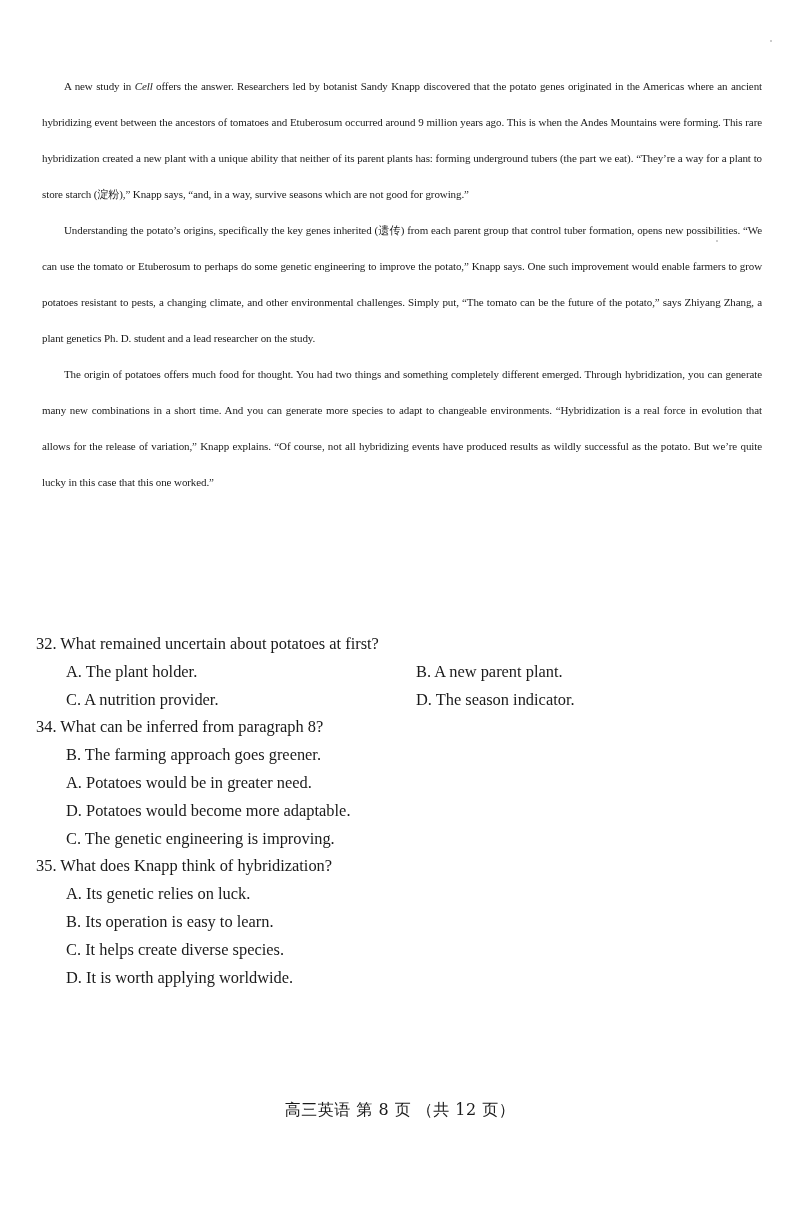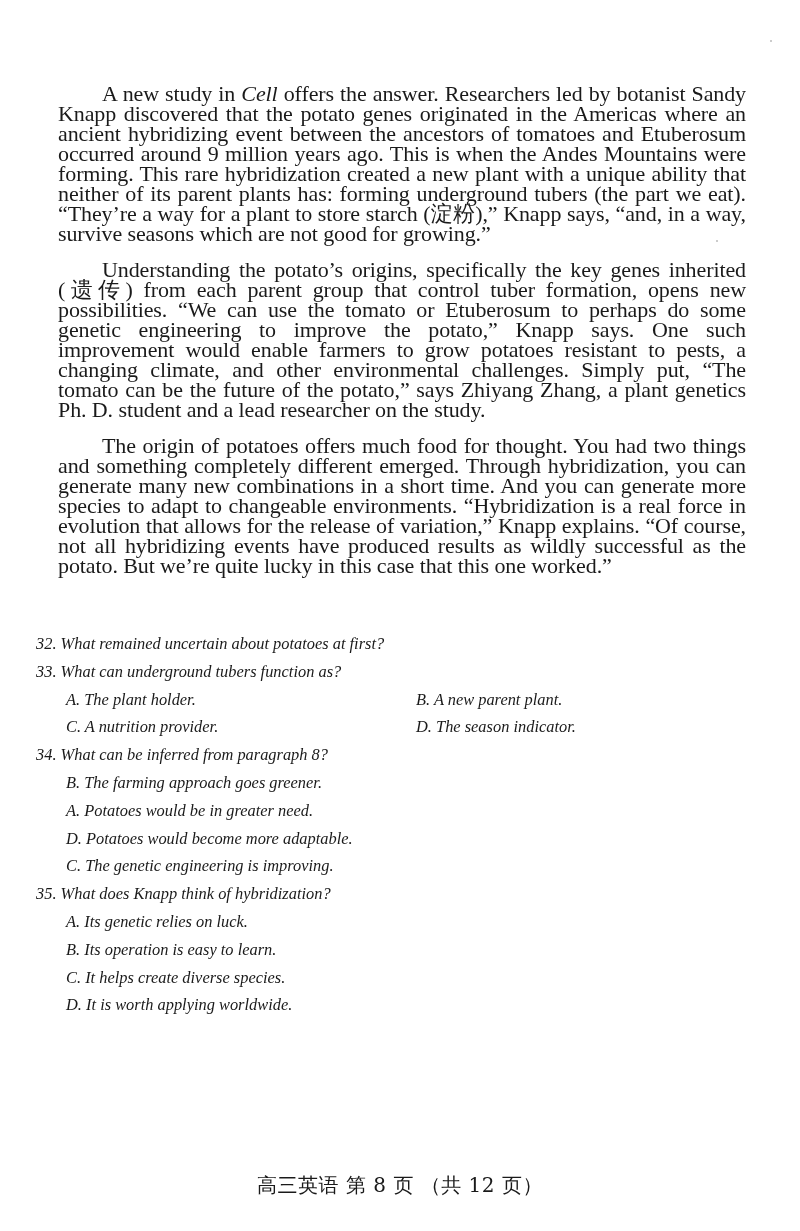--- a/index.html
+++ b/index.html
@@ -15,54 +15,54 @@
     font-family: "Liberation Serif", "DejaVu Serif", serif;
     color: #1a1a1a;
   }
   .page {
     position: absolute;
     left: 42px;
     top: 68px;
     width: 720px;
   }
   .para {
-    font-size: 22px;
-    line-height: 20px;
+    font-size: 11px;
+    line-height: 36px;
     text-align: justify;
     text-indent: 2em;
-    margin: 16px;
+    margin: 0;
     letter-spacing: -0.1px;
   }
   .para em { font-style: italic; }
   .questions {
     position: absolute;
     left: 36px;
     top: 630px;
     width: 700px;
     font-size: 16.4px;
     line-height: 27.8px;
   }
-  .question { margin: 0; font-style: italic; }
+  .question { margin: 0; }
   .q-stem { display: block; }
   .options-grid {
     display: grid;
     grid-template-columns: 350px 320px;
     padding-left: 30px;
   }
   .options-list {
     padding-left: 30px;
   }
   .option { display: block; white-space: nowrap; }
   .footer {
     position: absolute;
     left: 0;
     width: 800px;
-    top: 1172px;
+    top: 1100px;
     text-align: center;
-    font-size: 20px;
+    font-size: 16px;
     font-family: "DejaVu Serif", "Liberation Serif", serif;
     letter-spacing: 0.5px;
   }
   .speck {
     position: absolute;
     width: 2px;
     height: 2px;
     background: #bbb;
     border-radius: 1px;
   }
@@ -77,21 +77,20 @@
   <p class="para"><span>A new study in </span><em>Cell</em><span> offers the answer. Researchers led by botanist Sandy Knapp discovered that the potato genes originated in the Americas where an ancient hybridizing event between the ancestors of tomatoes and Etuberosum occurred around 9 million years ago. This is when the Andes Mountains were forming. This rare hybridization created a new plant with a unique ability that neither of its parent plants has: forming underground tubers (the part we eat). “They’re a way for a plant to store starch (淀粉),” Knapp says, “and, in a way, survive seasons which are not good for growing.”</span></p>
   <p class="para">Understanding the potato’s origins, specifically the key genes inherited (遗传) from each parent group that control tuber formation, opens new possibilities. “We can use the tomato or Etuberosum to perhaps do some genetic engineering to improve the potato,” Knapp says. One such improvement would enable farmers to grow potatoes resistant to pests, a changing climate, and other environmental challenges. Simply put, “The tomato can be the future of the potato,” says Zhiyang Zhang, a plant genetics Ph. D. student and a lead researcher on the study.</p>
   <p class="para">The origin of potatoes offers much food for thought. You had two things and something completely different emerged. Through hybridization, you can generate many new combinations in a short time. And you can generate more species to adapt to changeable environments. “Hybridization is a real force in evolution that allows for the release of variation,” Knapp explains. “Of course, not all hybridizing events have produced results as wildly successful as the potato. But we’re quite lucky in this case that this one worked.”</p>
 </div>
 
 <div class="questions">
   <div class="question">
     <span class="q-stem"><span>32.</span> <span>What remained uncertain about potatoes at first?</span></span>
   </div>
   <div class="question">
-    <span class="q-stem"><span>33.</span> <span>What can underground tubers function as?</span></span>
     <div class="options-grid">
       <span class="option">A. The plant holder.</span>
       <span class="option">B. A new parent plant.</span>
       <span class="option">C. A nutrition provider.</span>
       <span class="option">D. The season indicator.</span>
     </div>
   </div>
   <div class="question">
     <span class="q-stem"><span>34.</span> <span>What can be inferred from paragraph 8?</span></span>
     <div class="options-list">

